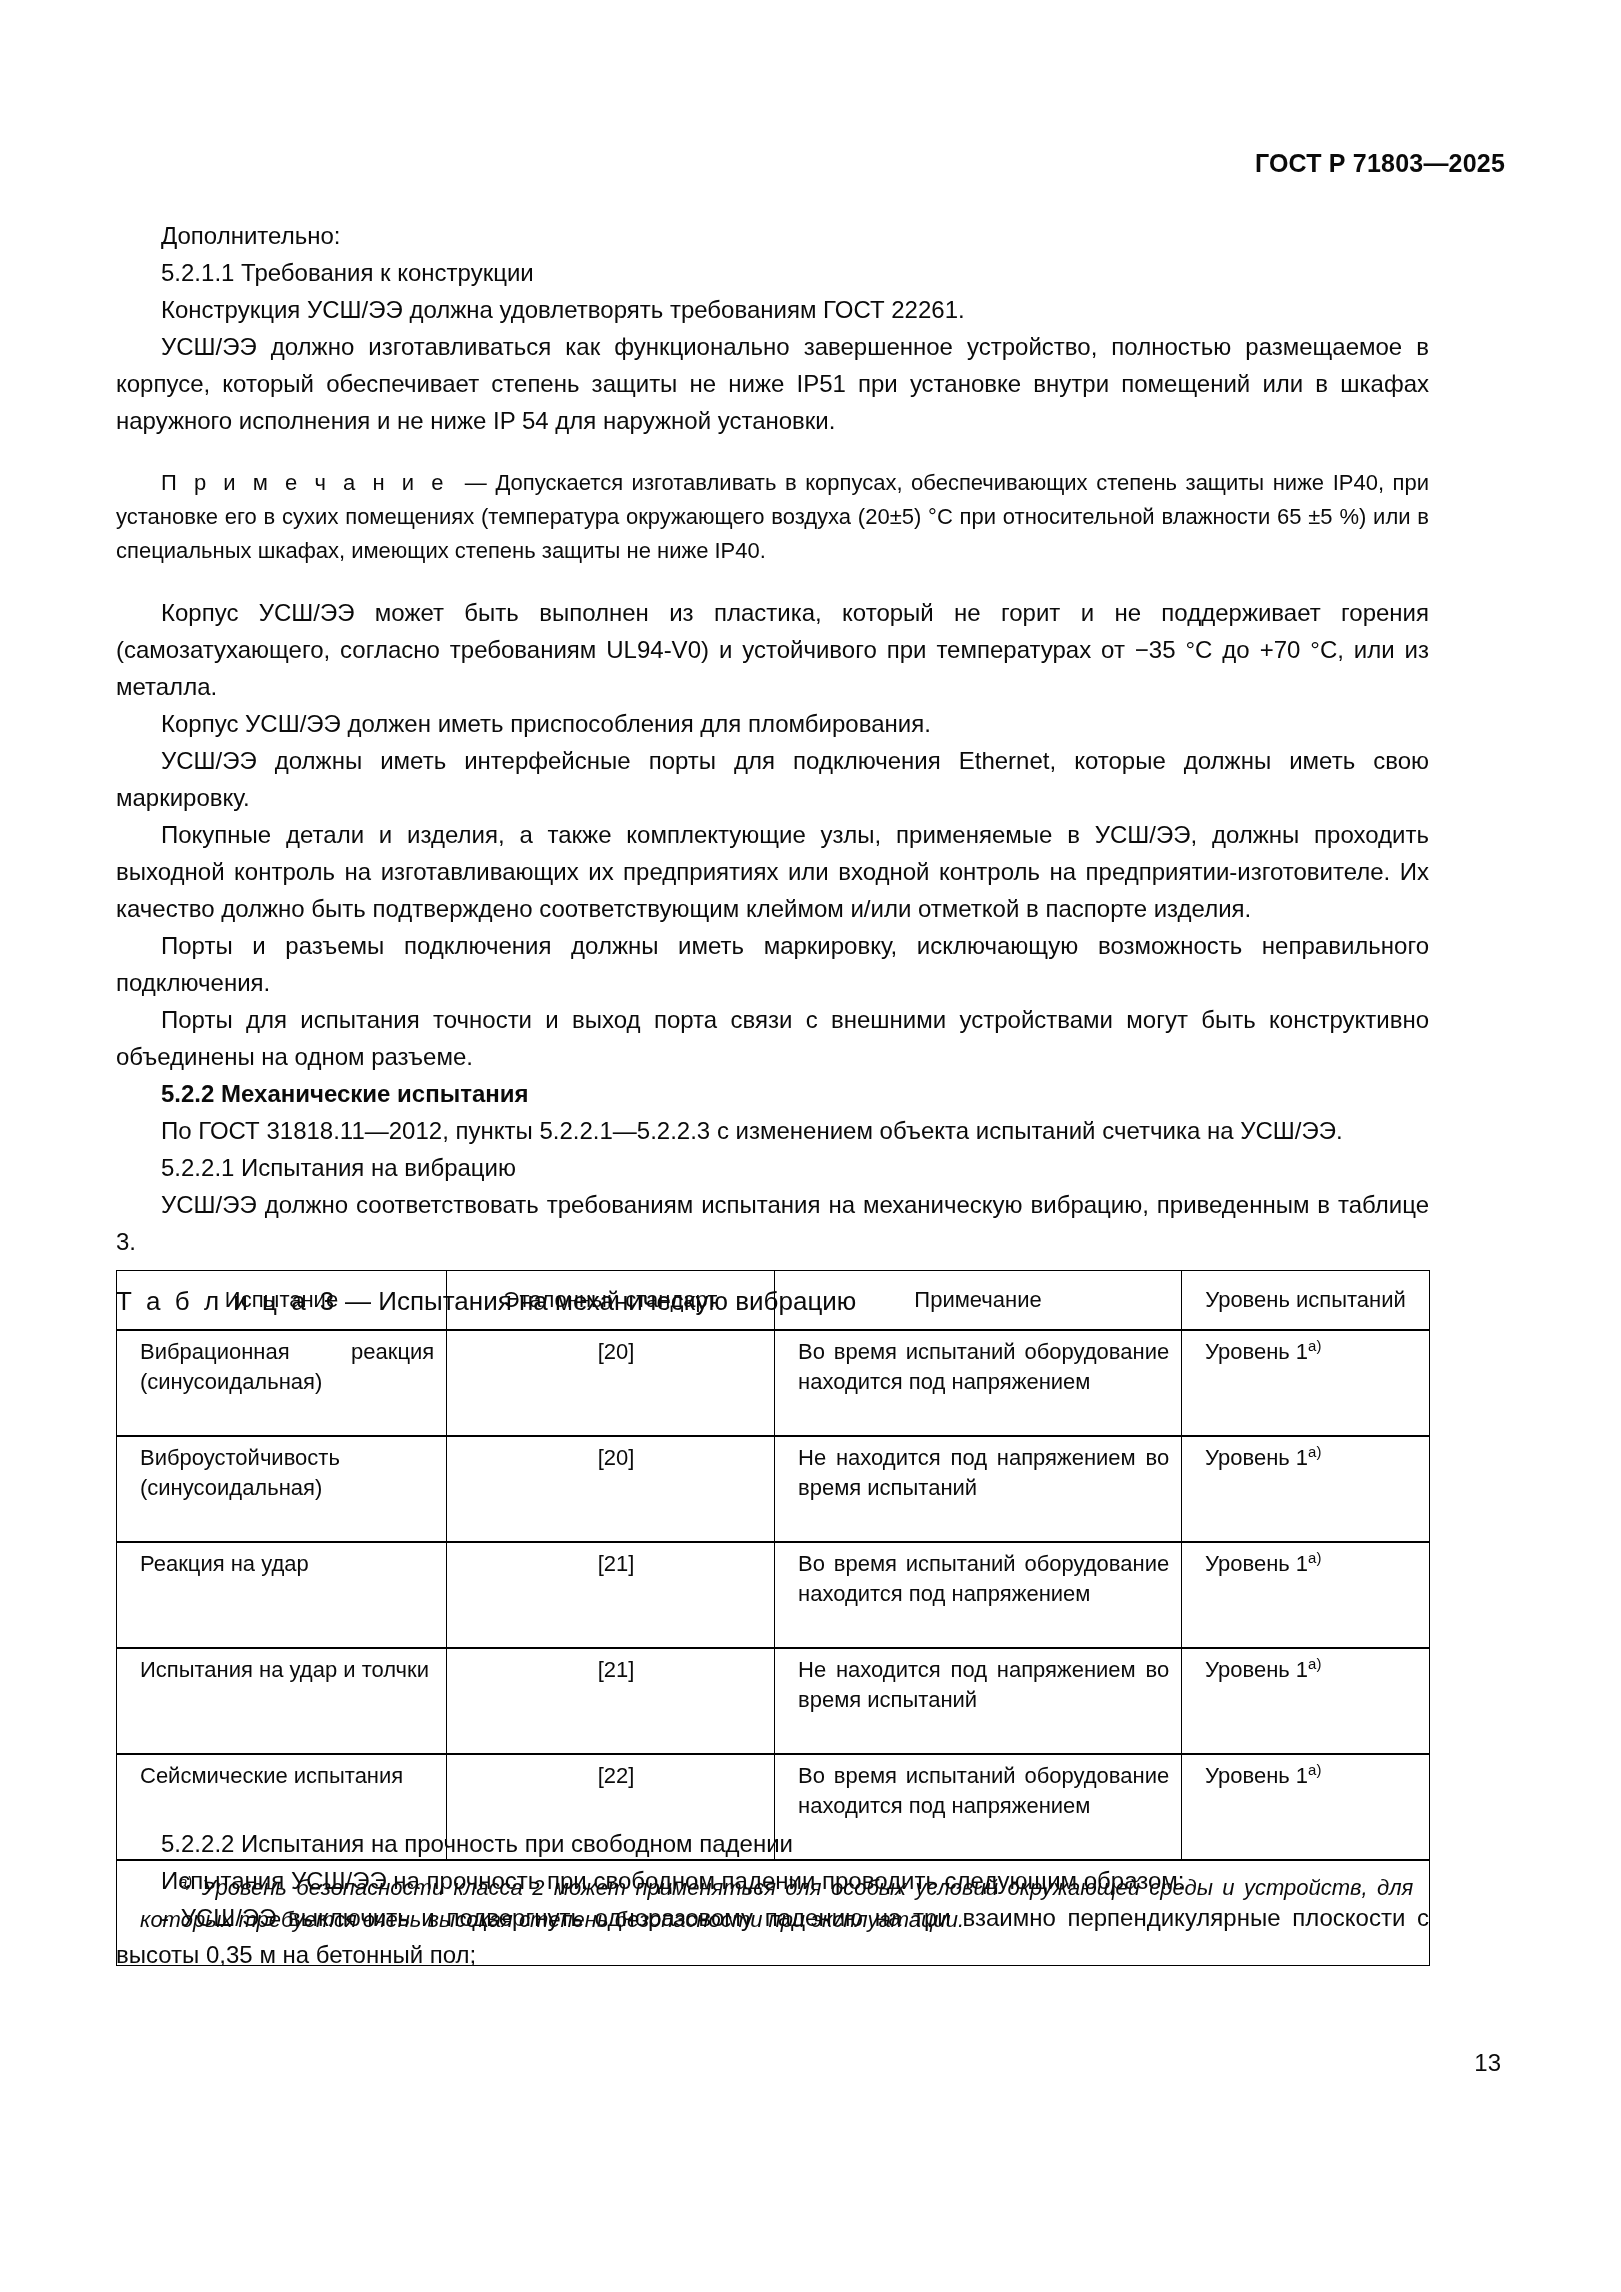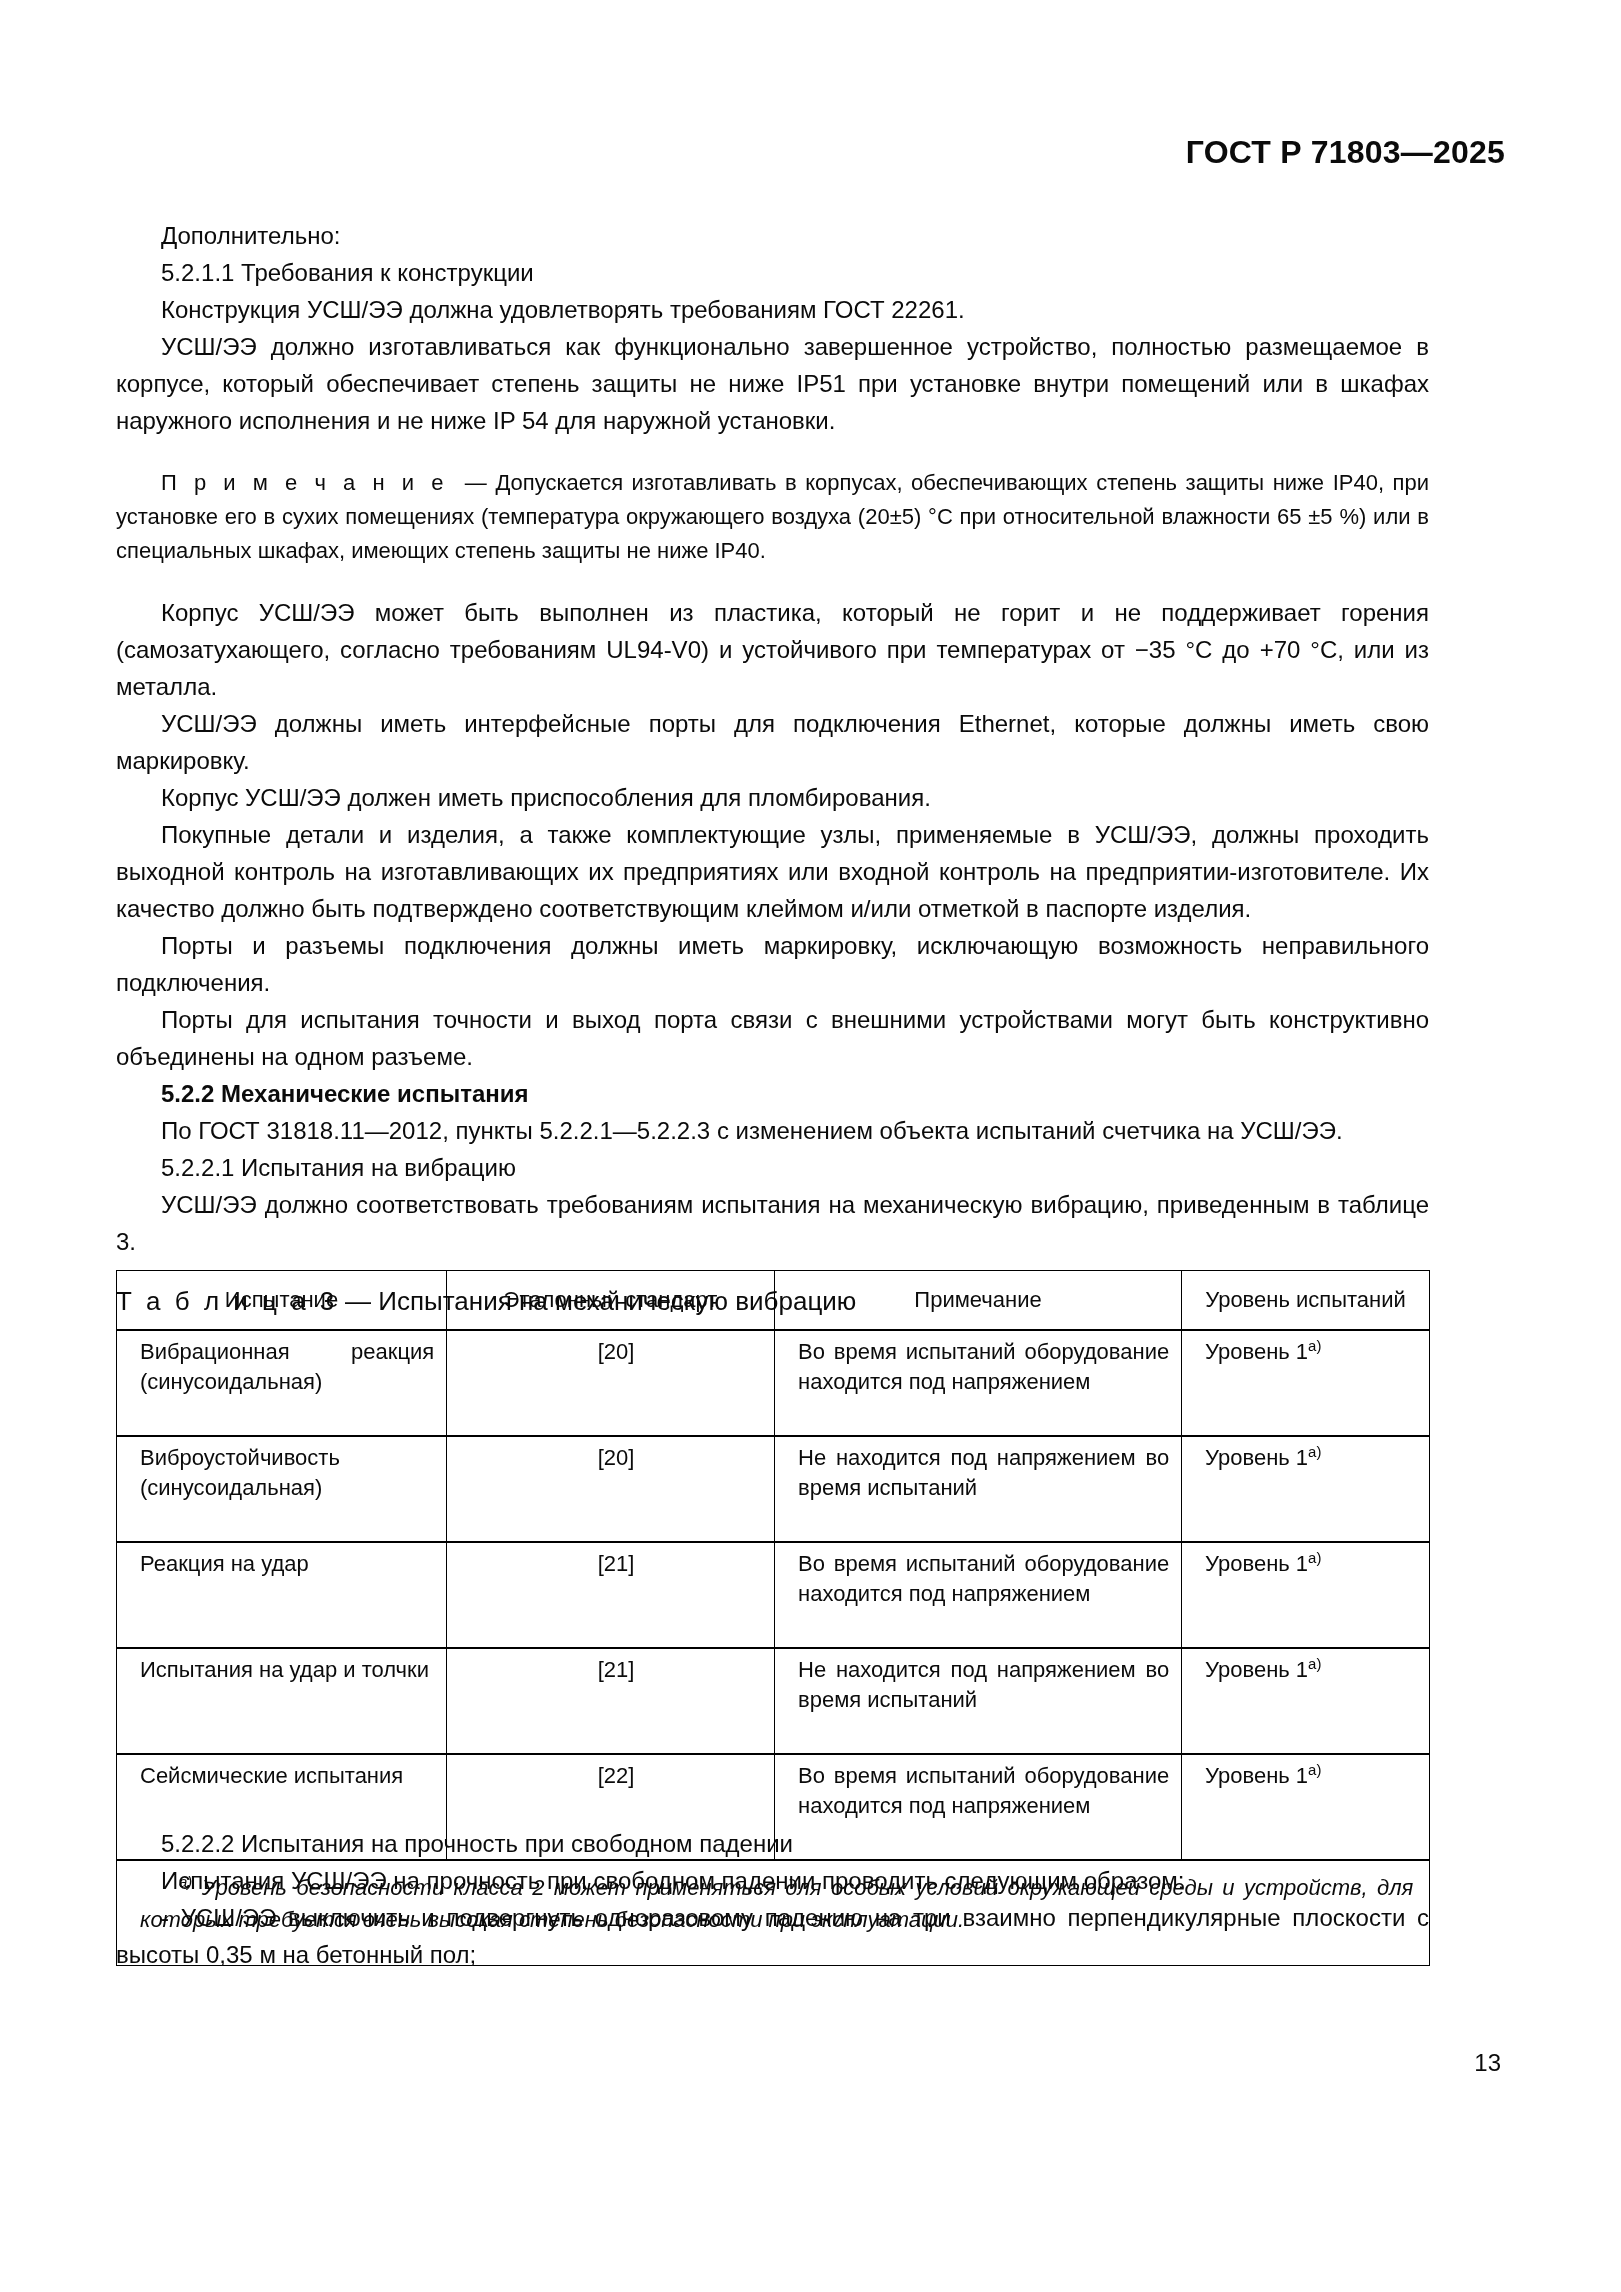--- a/index.html
+++ b/index.html
@@ -16,23 +16,23 @@
     width: 1621px;
     height: 2293px;
     background: #ffffff;
     overflow: hidden;
     box-sizing: border-box;
   }
 
   
   .header {
     position: absolute;
-    top: 134px;
+    top: 149px;
     right: 116px;
-    font-size: 32px;
+    font-size: 25px;
     font-weight: bold;
     letter-spacing: 0.2px;
     white-space: nowrap;
   }
 
   
   .content {
     position: absolute;
     top: 217px;
     left: 116px;
@@ -181,23 +181,23 @@
     <p class="indent lastline-left">Конструкция УСШ/ЭЭ должна удовлетворять требованиям ГОСТ 22261.</p>
 
     <p class="indent lastline-left">УСШ/ЭЭ должно изготавливаться как функционально завершенное устройство, полностью размещаемое в корпусе, который обеспечивает степень защиты не ниже IP51 при установке внутри помещений или в шкафах наружного исполнения и не ниже IP 54 для наружной установки.</p>
 
     <div class="gap-before gap-after">
       <p class="note lastline-left"><span class="lbl">П р и м е ч а н и е</span>&nbsp; <span>—</span> <span>Допускается изготавливать в корпусах, обеспечивающих степень защиты ниже IP40, при установке его в сухих помещениях (температура окружающего воздуха (20±5) °C при относительной влажности 65 ±5 %) или в специальных шкафах, имеющих степень защиты не ниже IP40.</span></p>
     </div>
 
     <p class="indent lastline-left">Корпус УСШ/ЭЭ может быть выполнен из пластика, который не горит и не поддерживает горения (самозатухающего, согласно требованиям UL94-V0) и устойчивого при температурах от −35 °C до +70 °C, или из металла.</p>
 
+    <p class="indent lastline-left">Корпус УСШ/ЭЭ должен иметь приспособления для пломбирования.</p>
+
     <p class="indent lastline-left">УСШ/ЭЭ должны иметь интерфейсные порты для подключения Ethernet, которые должны иметь свою маркировку.</p>
-
-    <p class="indent lastline-left">Корпус УСШ/ЭЭ должен иметь приспособления для пломбирования.</p>
 
     <p class="indent lastline-left">Покупные детали и изделия, а также комплектующие узлы, применяемые в УСШ/ЭЭ, должны проходить выходной контроль на изготавливающих их предприятиях или входной контроль на предприятии-изготовителе. Их качество должно быть подтверждено соответствующим клеймом и/или отметкой в паспорте изделия.</p>
 
     <p class="indent lastline-left">Порты и разъемы подключения должны иметь маркировку, исключающую возможность неправильного подключения.</p>
 
     <p class="indent lastline-left">Порты для испытания точности и выход порта связи с внешними устройствами могут быть конструктивно объединены на одном разъеме.</p>
 
     <p class="indent bold">5.2.2 Механические испытания</p>
 
     <p class="indent lastline-left">По ГОСТ 31818.11—2012, пункты 5.2.2.1—5.2.2.3 с изменением объекта испытаний счетчика на УСШ/ЭЭ.</p>

